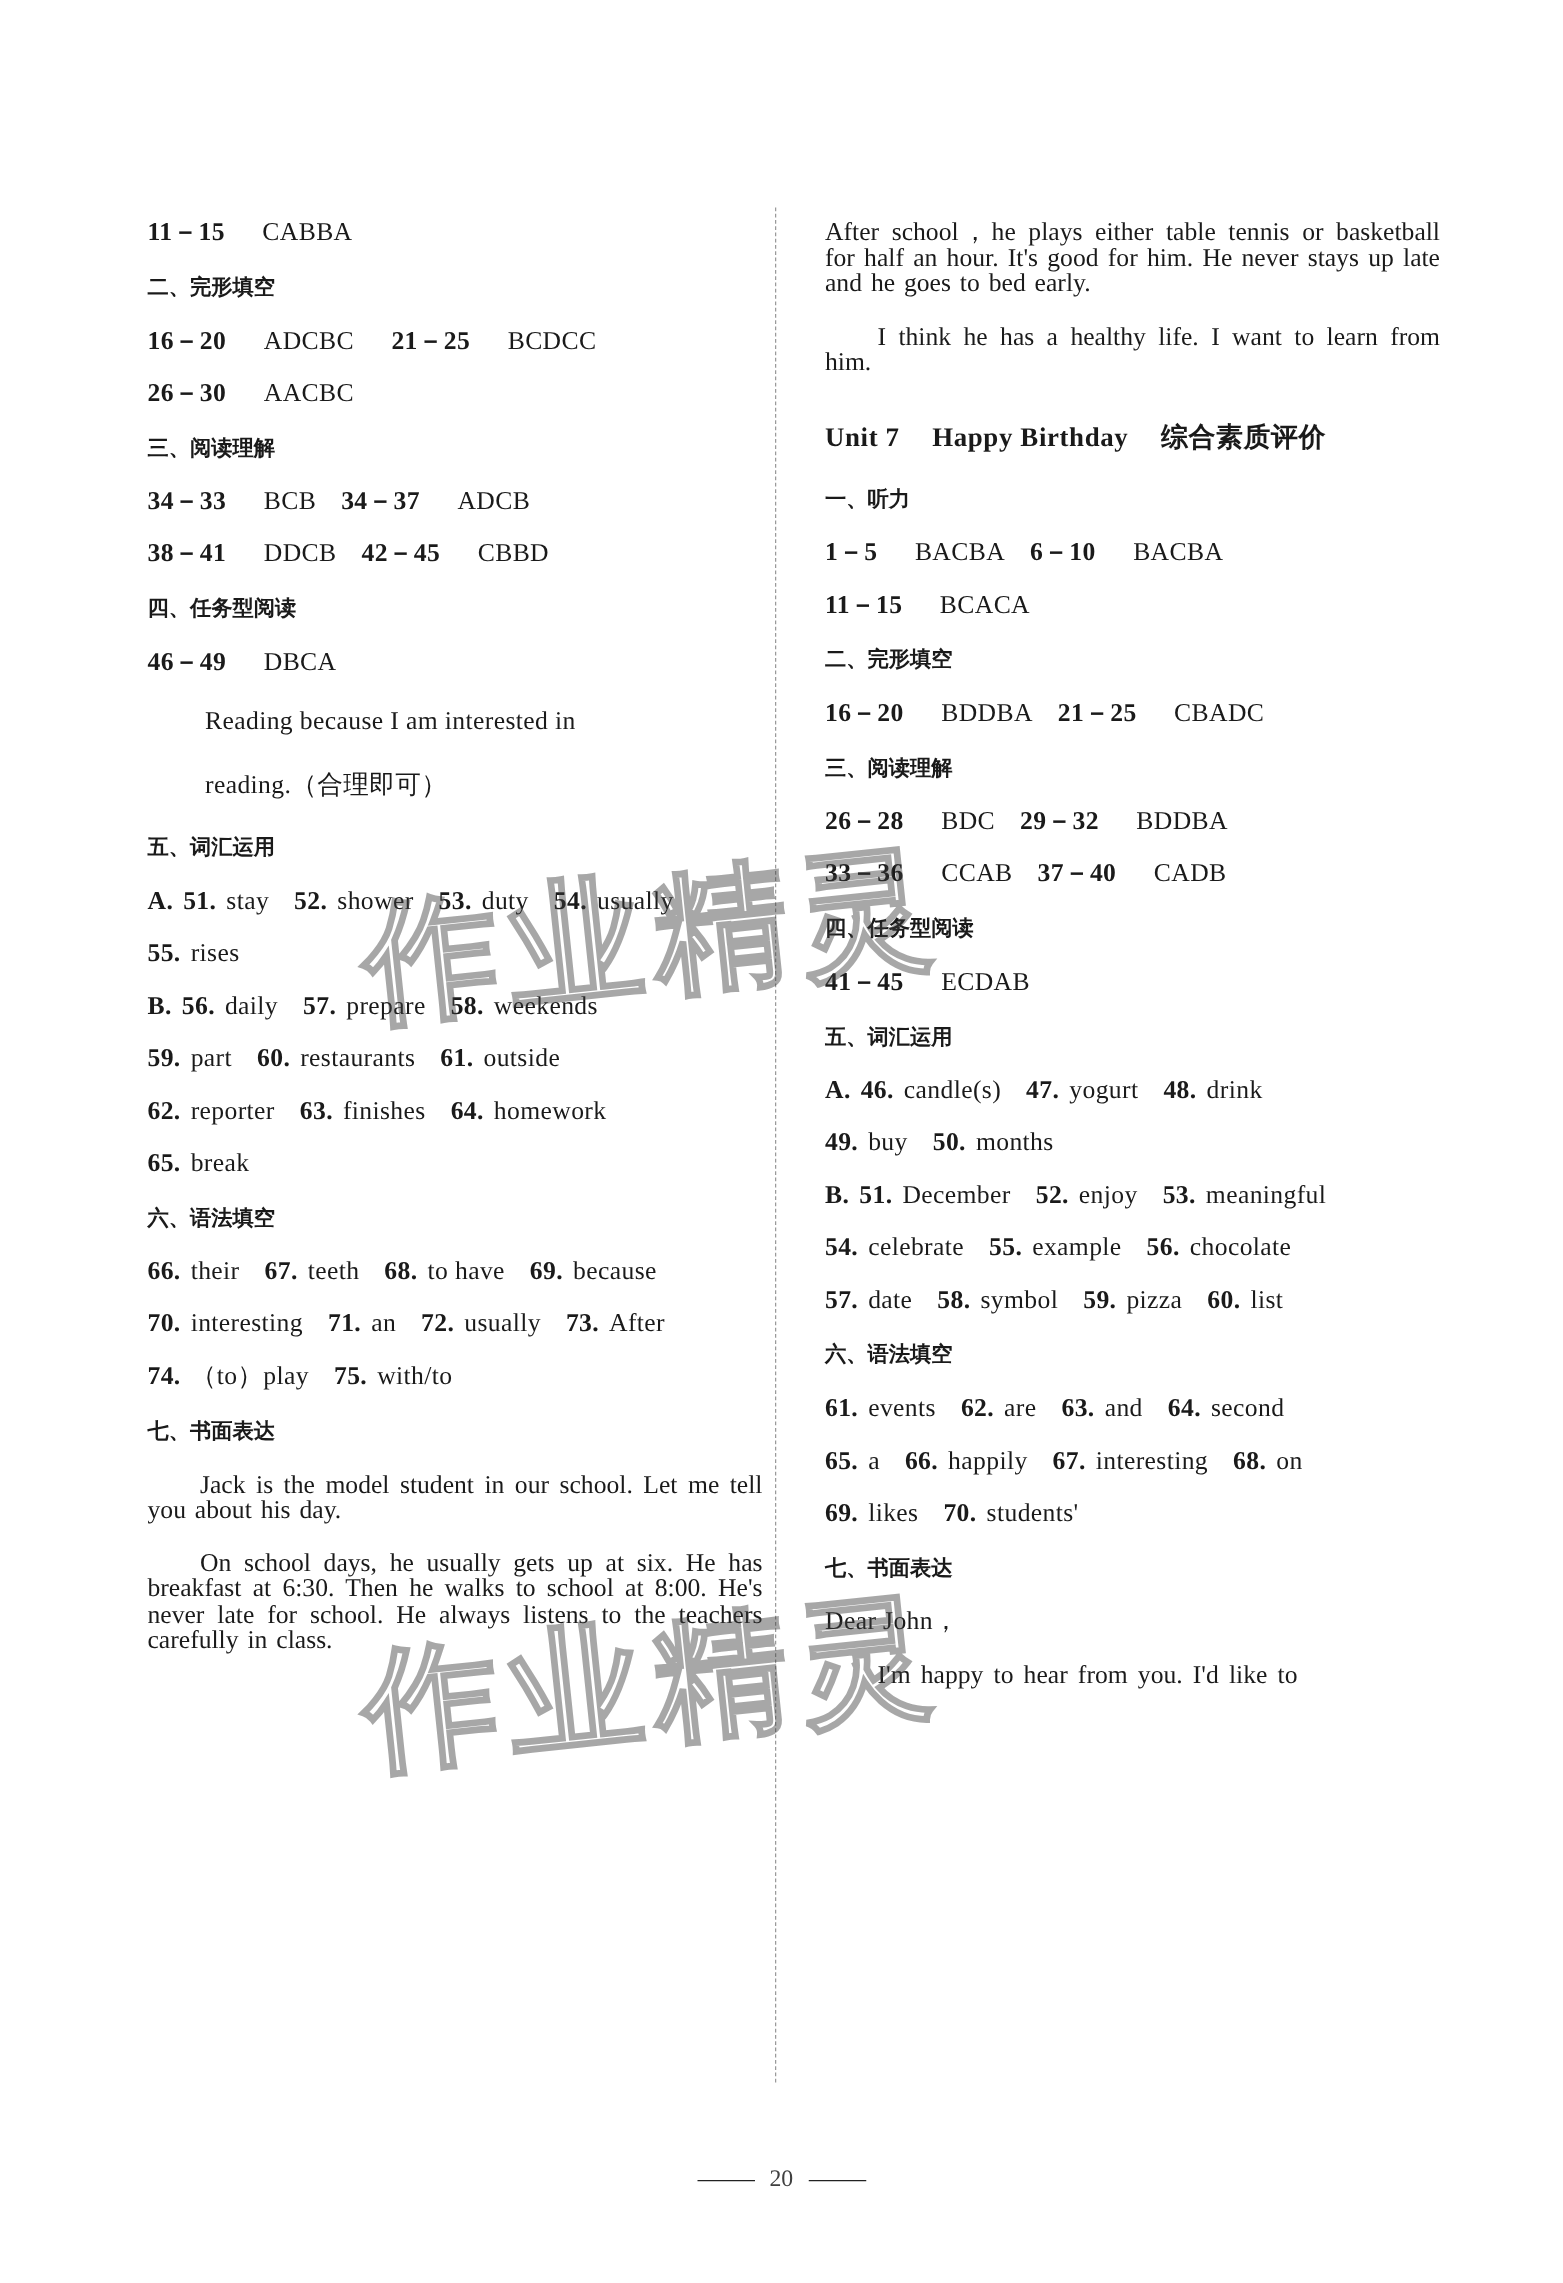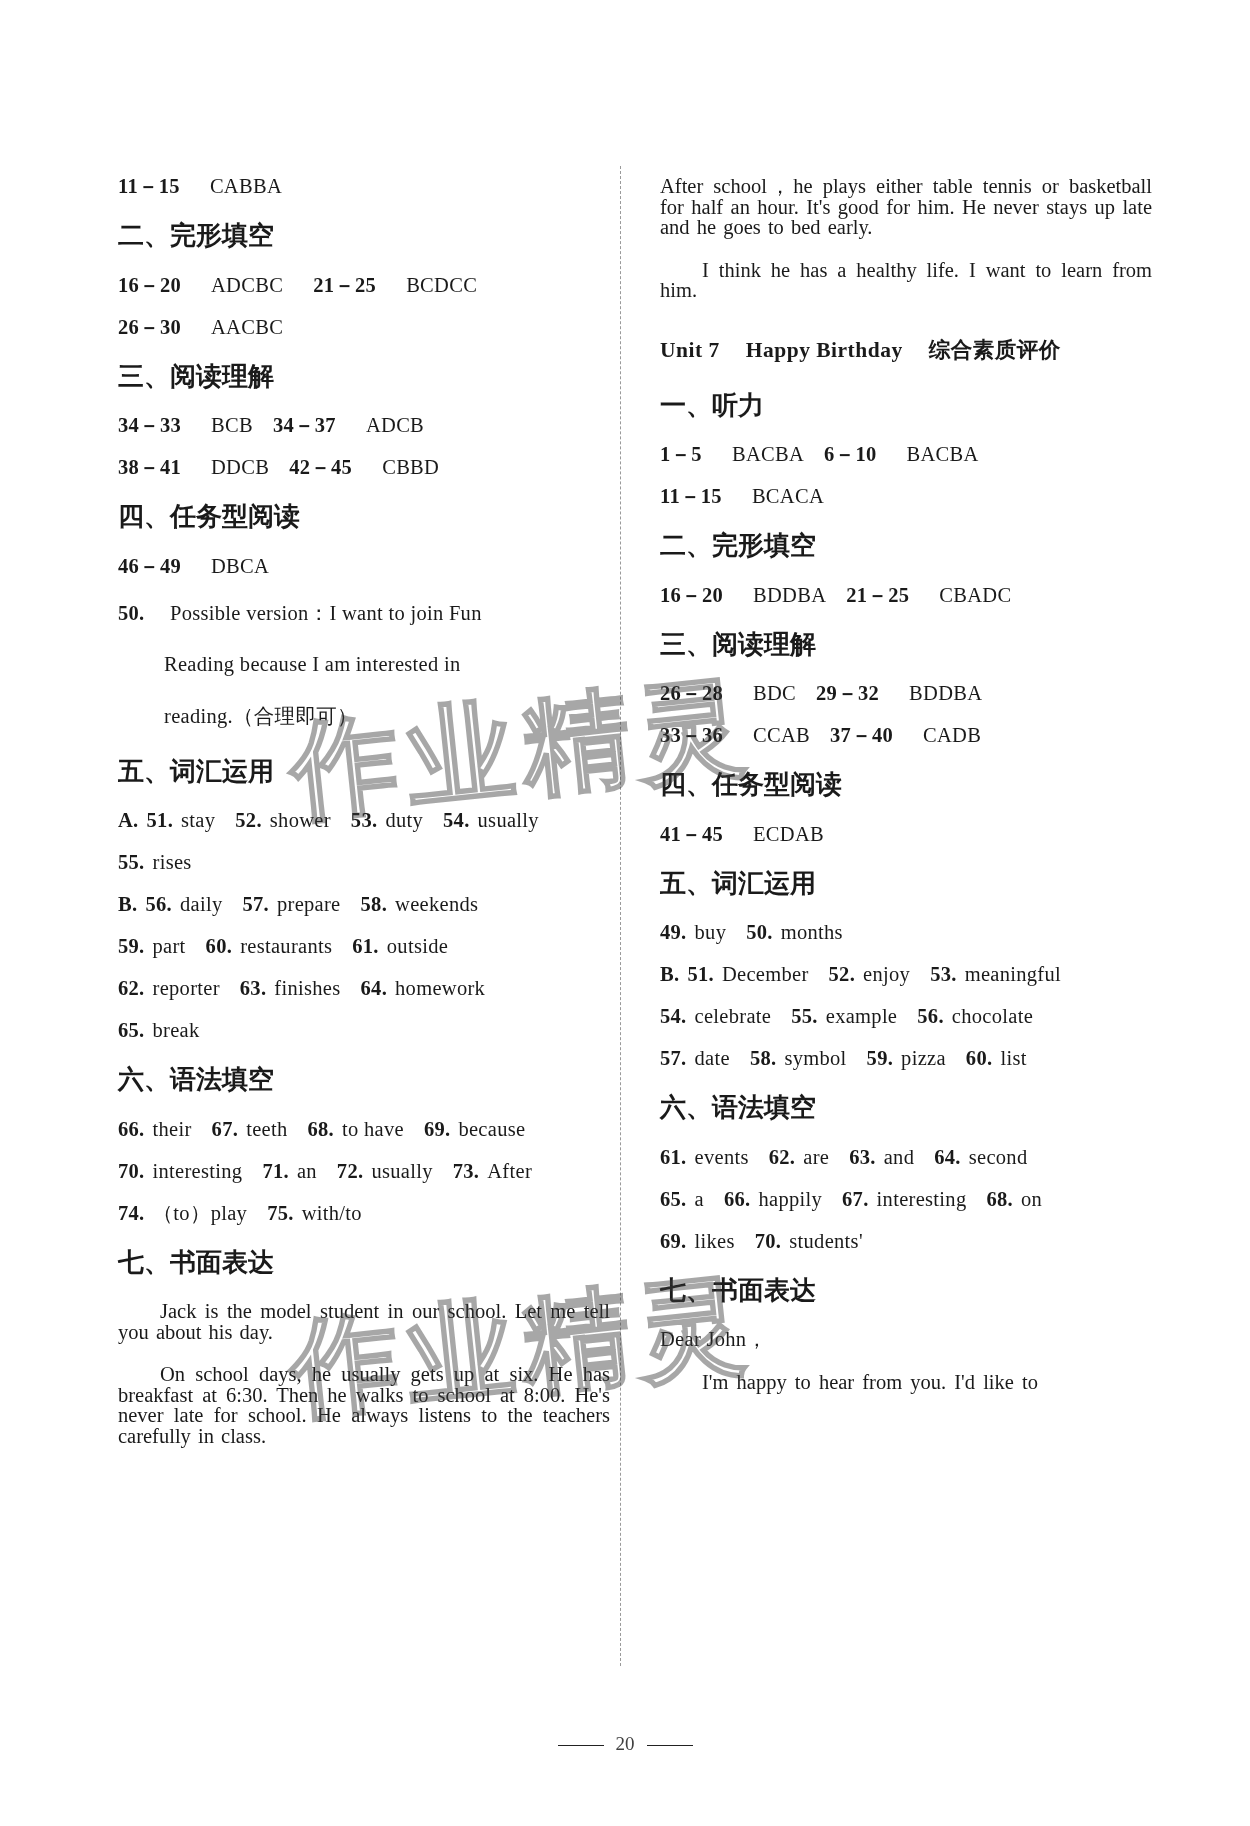--- a/index.html
+++ b/index.html
@@ -24,21 +24,21 @@
   .line{
     font-size:20.5px;
     line-height:1.0;
     margin:0 0 21.5px 0;
     letter-spacing:0.3px;
     white-space:nowrap;
   }
   .bold{font-weight:bold;}
   .heading{
     font-weight:bold;
-    font-size:26px;
+    font-size:17px;
     margin:0 0 21.5px 0;
   }
   .num{font-weight:bold;}
   .sp-2{display:inline-block;width:20px;}
   .sp-3{display:inline-block;width:30px;}
   .hang{padding-left:46px;text-indent:-46px;}
   .justify{
     font-size:20.5px;line-height:1.0;margin:0 0 21.5px 0;
     text-align:justify;text-align-last:left;
     word-spacing:2px;
@@ -82,24 +82,20 @@
         <div class="heading">二、完形填空</div>
         <div class="line"><span class="bold">16－20</span><span class="sp-3"></span><span>ADCBC</span><span class="sp-3"></span><span class="bold">21－25</span><span class="sp-3"></span><span>BCDCC</span></div>
         <div class="line"><span class="bold">26－30</span><span class="sp-3"></span><span>AACBC</span></div>
         <div class="heading">三、阅读理解</div>
         <div class="line"><span class="bold">34－33</span><span class="sp-3"></span><span>BCB</span><span class="sp-2"></span><span class="bold">34－37</span><span class="sp-3"></span><span>ADCB</span></div>
         <div class="line"><span class="bold">38－41</span><span class="sp-3"></span><span>DDCB</span><span class="sp-2"></span><span class="bold">42－45</span><span class="sp-3"></span><span>CBBD</span></div>
         <div class="heading">四、任务型阅读</div>
         <div class="line"><span class="bold">46－49</span><span class="sp-3"></span><span>DBCA</span></div>
       </div>
 
-    <div class="line hang" style="white-space:normal;line-height:1.55;margin-bottom:20px;">
-      <span class="num">50.</span>
-      <span class="sp-2"></span><span>Possible version：I want to join Fun</span>
-    </div>
     <div class="line" style="white-space:normal;line-height:1.55;margin-bottom:20px;padding-left:46px;">
       <span>Reading because I am interested in</span>
     </div>
     <div class="line" style="white-space:normal;line-height:1.55;margin-bottom:21px;padding-left:46px;">
       <span>reading.（合理即可）</span>
     </div>
 
     <div class="heading">五、词汇运用</div>
     <div id="left-vocab">
         <div class="line"><span class="bold">A.</span><span class="tiny-space"></span><span class="bold">51.</span><span class="tiny-space"></span><span>stay</span><span class="sp-2"></span><span class="bold">52.</span><span class="tiny-space"></span><span>shower</span><span class="sp-2"></span><span class="bold">53.</span><span class="tiny-space"></span><span>duty</span><span class="sp-2"></span><span class="bold">54.</span><span class="tiny-space"></span><span>usually</span></div>
@@ -139,20 +135,21 @@
         <div class="line"><span class="bold">1－5</span><span class="sp-3"></span><span>BACBA</span><span class="sp-2"></span><span class="bold">6－10</span><span class="sp-3"></span><span>BACBA</span></div>
         <div class="line"><span class="bold">11－15</span><span class="sp-3"></span><span>BCACA</span></div>
         <div class="heading">二、完形填空</div>
         <div class="line"><span class="bold">16－20</span><span class="sp-3"></span><span>BDDBA</span><span class="sp-2"></span><span class="bold">21－25</span><span class="sp-3"></span><span>CBADC</span></div>
         <div class="heading">三、阅读理解</div>
         <div class="line"><span class="bold">26－28</span><span class="sp-3"></span><span>BDC</span><span class="sp-2"></span><span class="bold">29－32</span><span class="sp-3"></span><span>BDDBA</span></div>
         <div class="line"><span class="bold">33－36</span><span class="sp-3"></span><span>CCAB</span><span class="sp-2"></span><span class="bold">37－40</span><span class="sp-3"></span><span>CADB</span></div>
         <div class="heading">四、任务型阅读</div>
         <div class="line"><span class="bold">41－45</span><span class="sp-3"></span><span>ECDAB</span></div>
         <div class="heading">五、词汇运用</div>
+        <div class="line"><span class="bold">A.</span><span class="tiny-space"></span><span class="bold">46.</span><span class="tiny-space"></span><span>candle(s)</span><span class="sp-2"></span><span class="bold">47.</span><span class="tiny-space"></span><span>yogurt</span><span class="sp-2"></span><span class="bold">48.</span><span class="tiny-space"></span><span>drink</span></div>
         <div class="line"><span class="bold">49.</span><span class="tiny-space"></span><span>buy</span><span class="sp-2"></span><span class="bold">50.</span><span class="tiny-space"></span><span>months</span></div>
         <div class="line"><span class="bold">B.</span><span class="tiny-space"></span><span class="bold">51.</span><span class="tiny-space"></span><span>December</span><span class="sp-2"></span><span class="bold">52.</span><span class="tiny-space"></span><span>enjoy</span><span class="sp-2"></span><span class="bold">53.</span><span class="tiny-space"></span><span>meaningful</span></div>
         <div class="line"><span class="bold">54.</span><span class="tiny-space"></span><span>celebrate</span><span class="sp-2"></span><span class="bold">55.</span><span class="tiny-space"></span><span>example</span><span class="sp-2"></span><span class="bold">56.</span><span class="tiny-space"></span><span>chocolate</span></div>
         <div class="line"><span class="bold">57.</span><span class="tiny-space"></span><span>date</span><span class="sp-2"></span><span class="bold">58.</span><span class="tiny-space"></span><span>symbol</span><span class="sp-2"></span><span class="bold">59.</span><span class="tiny-space"></span><span>pizza</span><span class="sp-2"></span><span class="bold">60.</span><span class="tiny-space"></span><span>list</span></div>
         <div class="heading">六、语法填空</div>
         <div class="line"><span class="bold">61.</span><span class="tiny-space"></span><span>events</span><span class="sp-2"></span><span class="bold">62.</span><span class="tiny-space"></span><span>are</span><span class="sp-2"></span><span class="bold">63.</span><span class="tiny-space"></span><span>and</span><span class="sp-2"></span><span class="bold">64.</span><span class="tiny-space"></span><span>second</span></div>
         <div class="line"><span class="bold">65.</span><span class="tiny-space"></span><span>a</span><span class="sp-2"></span><span class="bold">66.</span><span class="tiny-space"></span><span>happily</span><span class="sp-2"></span><span class="bold">67.</span><span class="tiny-space"></span><span>interesting</span><span class="sp-2"></span><span class="bold">68.</span><span class="tiny-space"></span><span>on</span></div>
         <div class="line"><span class="bold">69.</span><span class="tiny-space"></span><span>likes</span><span class="sp-2"></span><span class="bold">70.</span><span class="tiny-space"></span><span>students'</span></div>
         <div class="heading">七、书面表达</div>
       </div>

